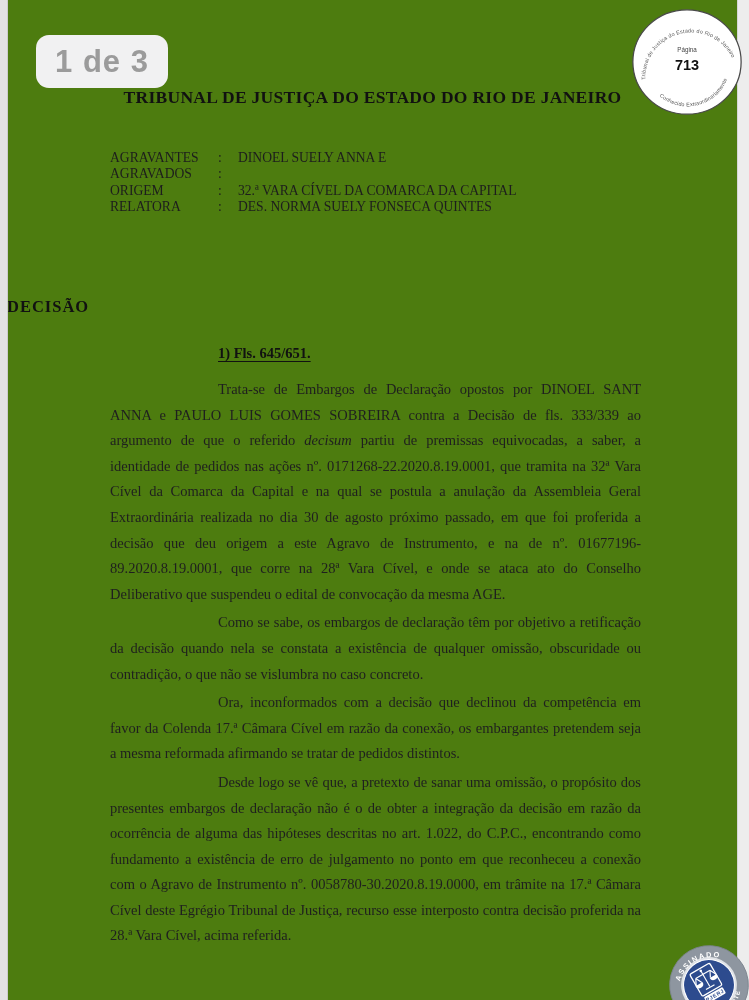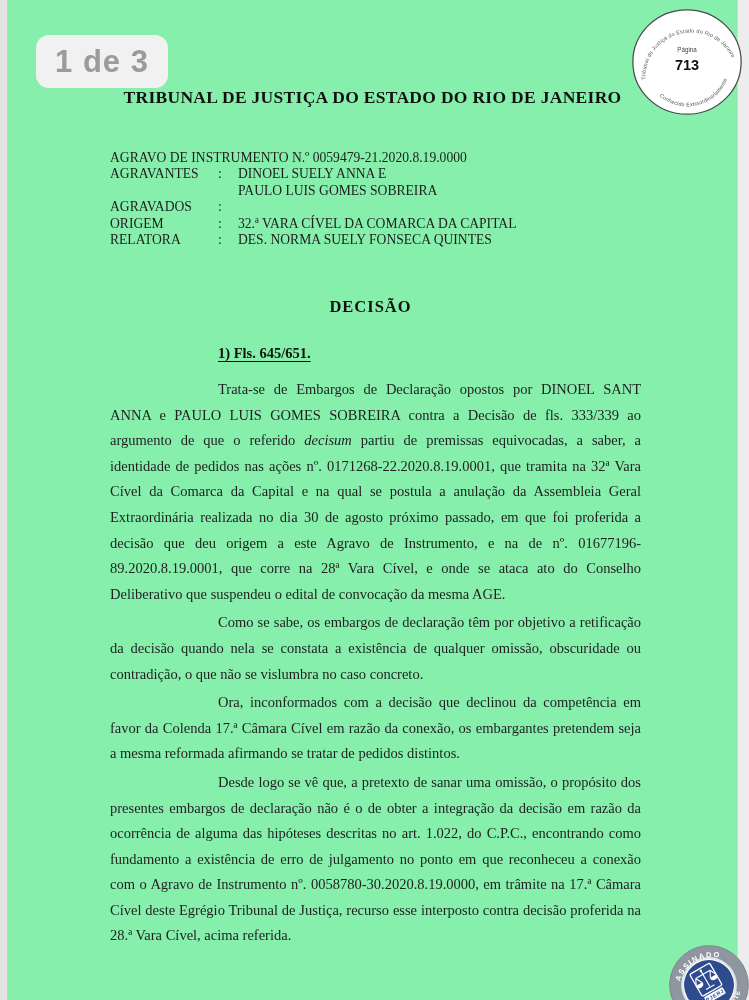--- a/index.html
+++ b/index.html
@@ -1,36 +1,36 @@
 <!DOCTYPE html>
 <html><head>
 <meta charset="utf-8">
 <style>
   html,body{margin:0;padding:0;}
   body{width:749px;height:1000px;background:#ffffff;font-family:"Liberation Serif",serif;}
-  .viewport{position:relative;width:749px;height:1000px;overflow:hidden;background:#86efac;}
+  .viewport{position:relative;width:749px;height:1000px;overflow:hidden;background:#4d7c0f;}
 
   
   .edge-left{position:absolute;left:0;top:0;width:7px;height:1000px;background:#e2e2e2;border-right:1px solid #cccccc;z-index:4;}
   .edge-right{position:absolute;right:0;top:0;width:11px;height:1000px;background:#ededed;border-left:1px solid #d6d6d6;z-index:1;}
 
   
   .badge{position:absolute;left:36px;top:35px;width:132px;height:53px;background:#f1f1f2;border-radius:13px;
          color:#9b9b9b;font:600 31px/53px "Liberation Sans",sans-serif;text-align:center;letter-spacing:1px;z-index:6;}
 
   
   .title-block{position:absolute;left:7px;right:11px;top:83px;text-align:center;z-index:2;
                font-weight:bold;color:#111;font-size:17.5px;line-height:28px;letter-spacing:0.3px;}
 
   
   .case-info{position:absolute;left:110px;top:150px;width:545px;font-size:13.6px;line-height:16.4px;color:#1d1d1d;z-index:2;}
   .ci-row{display:grid;grid-template-columns:108px 20px 1fr;}
 
   
-  .decision-title{position:absolute;left:7px;right:15px;top:297px;text-align:center;font-weight:bold;font-size:16.5px;letter-spacing:1px;color:#111;z-index:2;}
+  .decision-title{position:absolute;left:7px;right:15px;top:297px;font-weight:bold;font-size:16.5px;letter-spacing:1px;color:#111;z-index:2;}
   .item-heading{position:absolute;left:218px;top:345px;font-weight:bold;font-size:14.5px;color:#111;
                 text-decoration:underline;text-underline-offset:3px;z-index:2;}
   .paragraphs{position:absolute;left:110px;top:377px;width:531px;z-index:2;
               font-size:14.5px;line-height:25.6px;color:#1f1f1f;text-align:justify;}
   .paragraphs p{margin:0;text-indent:108px;}
   .paragraphs p + p{margin-top:3px;}
 
   
   .stamp{position:absolute;left:628px;top:4px;width:118px;height:116px;z-index:5;}
   .seal{position:absolute;left:668px;top:944px;width:82px;height:82px;z-index:5;}
@@ -61,27 +61,25 @@
     </g>
     <text x="60" y="50" font-size="6.5" fill="#444" text-anchor="middle" font-family="Liberation Sans, sans-serif">Página</text>
     <text x="60" y="68" font-size="15" font-weight="bold" fill="#111" text-anchor="middle" font-family="Liberation Sans, sans-serif">713</text>
   </svg>
 
   <div class="title-block">
     <div>TRIBUNAL DE JUSTIÇA DO ESTADO DO RIO DE JANEIRO</div>
   </div>
 
   <div class="case-info">
-    <div>AGRAVO DE INSTRUMENTO N.º 0059479-21.2020.8.19.0000</div>
     <div class="ci-row">
       <span>AGRAVANTES</span>
       <span>:</span>
       <span>
         <div>DINOEL SUELY ANNA E</div>
-        <div>PAULO LUIS GOMES SOBREIRA</div>
       </span>
     </div>
     <div class="ci-row">
       <span>AGRAVADOS</span>
       <span>:</span>
     </div>
     <div class="ci-row">
       <span>ORIGEM</span>
       <span>:</span>
       <span>32.ª VARA CÍVEL DA COMARCA DA CAPITAL</span>

